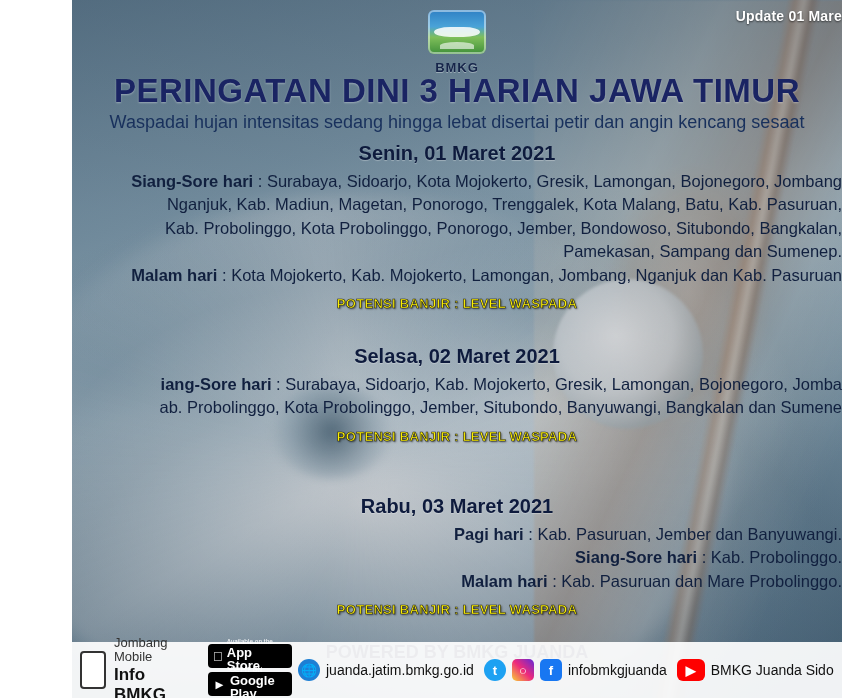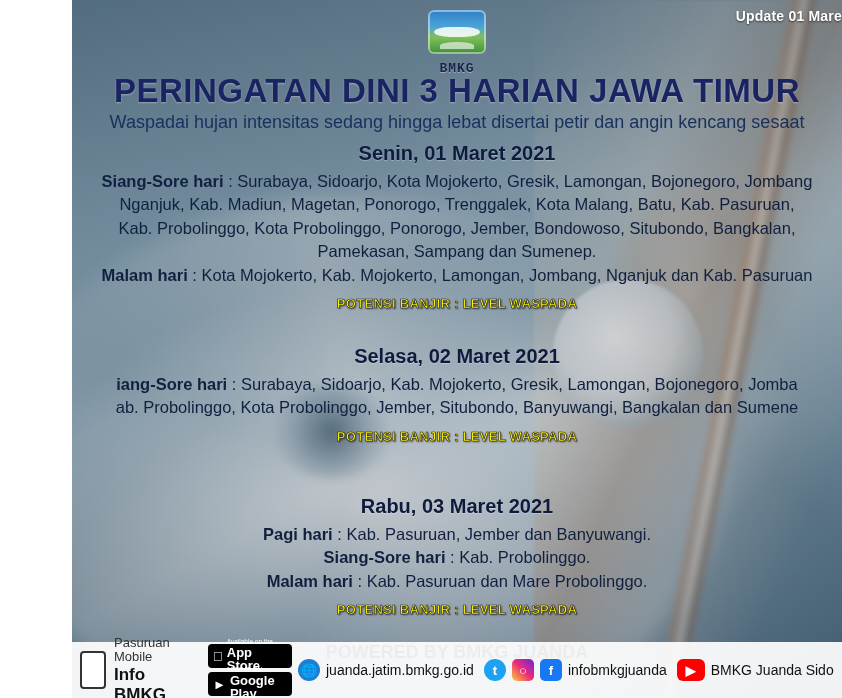--- a/index.html
+++ b/index.html
@@ -127,21 +127,20 @@
     white-space: nowrap;
   }
 
   
   .logo-wrap {
     position: absolute;
     top: 10px;
     left: 0;
     right: 0;
     text-align: center;
-    font-family: Liberation Mono, monospace;
   }
   .logo-mark {
     display: inline-block;
     width: 58px;
     height: 44px;
     border-radius: 6px;
     background: linear-gradient(180deg, #2f80c4 0%, #4aa3d8 38%, #7fbf5a 62%, #3f8f3a 100%);
     box-shadow: inset 0 0 0 2px rgba(255,255,255,0.45);
     position: relative;
     overflow: hidden;
@@ -202,20 +201,21 @@
     font-weight: bold;
     color: #0e1b3d;
     margin-bottom: 5px;
     text-shadow: 0 1px 1px rgba(255,255,255,0.3);
   }
   .day-line {
     font-size: 16.5px;
     color: #11203f;
     line-height: 1.42;
     white-space: nowrap;
+    text-align: right;
   }
   .day-line b { font-weight: bold; }
   .flood {
     margin-top: 9px;
     font-size: 13px;
     font-weight: bold;
     color: #fff200;
     -webkit-text-stroke: 0.6px #222;
     text-shadow: 1px 1px 2px rgba(0,0,0,0.65);
     letter-spacing: 0.3px;
@@ -367,21 +367,21 @@
         <div class="day-line"><b>Malam hari</b><span> : </span><span>Kab. Pasuruan dan Mare Probolinggo.</span></div>
         <div class="flood">POTENSI BANJIR : LEVEL WASPADA</div>
       </div>
 
       <div class="powered">POWERED BY BMKG JUANDA</div>
 
       <div class="footer">
         <div class="footer-left">
           <div class="phone-ico"></div>
           <div class="app-labels">
-            <div class="l1">Pasuruan Mobile</div>
+            <div class="l1">Jombang Mobile</div>
             <div class="l2">Info BMKG</div>
           </div>
           <div class="stores">
             <div class="store-badge">
               <span class="glyph"></span>
               <span class="txt">
                 <span class="small">Available on the</span>
                 <span class="big">App Store</span>
               </span>
             </div>

